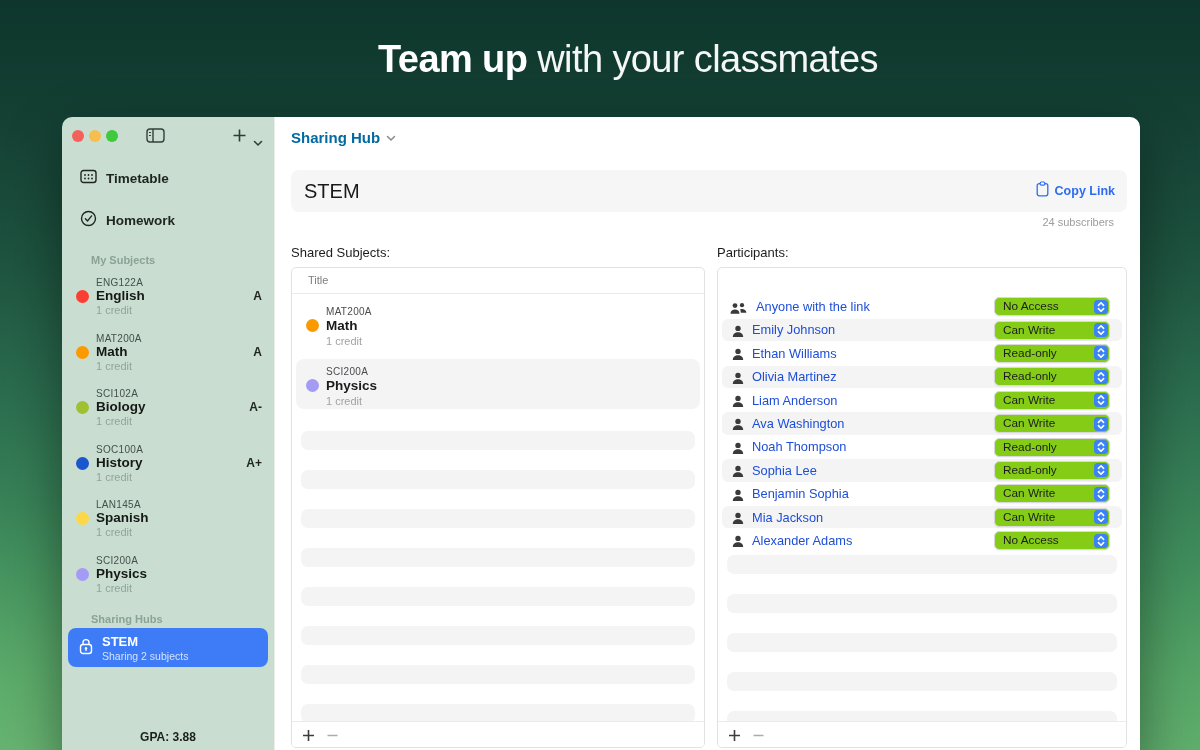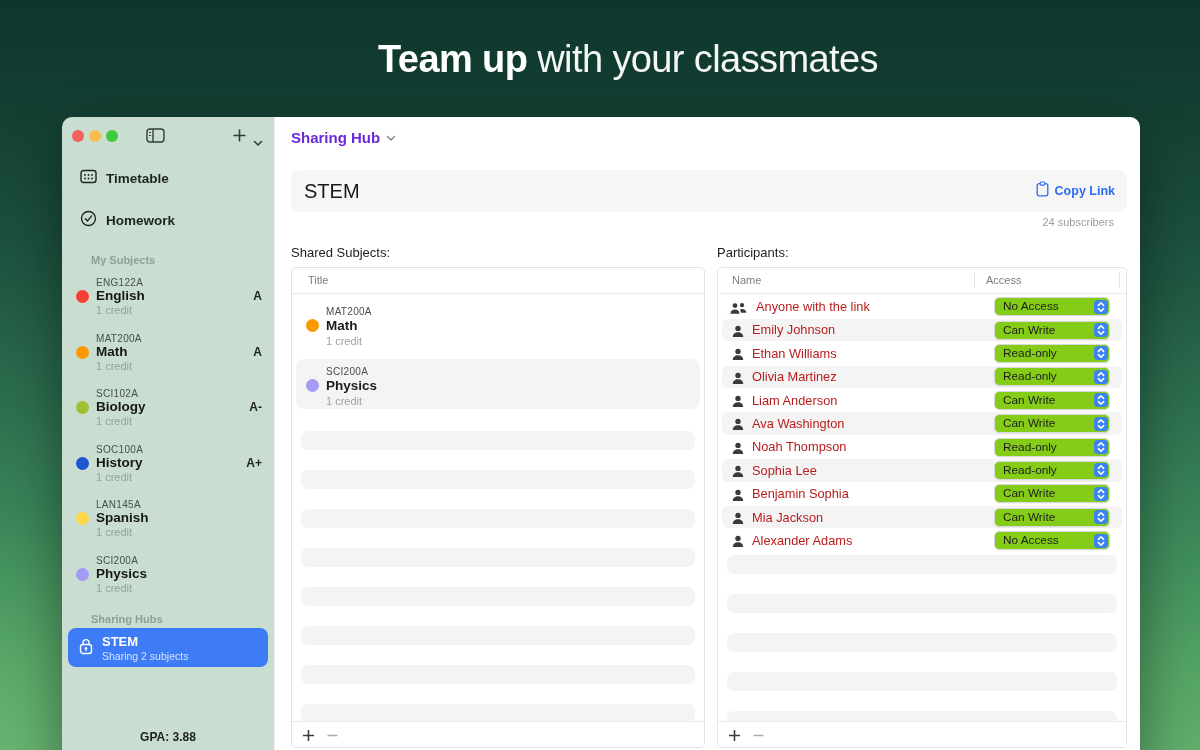--- a/index.html
+++ b/index.html
@@ -38,21 +38,21 @@
   .subject-item .cred{position:absolute;left:34px;top:35px;font-size:11px;color:#92a499;}
   .subject-item .grade{position:absolute;right:12px;top:20px;font-size:12px;font-weight:700;color:#1f2421;}
   .hub-card{position:absolute;left:6px;top:511px;width:200px;height:39px;background:#3d7cf6;border-radius:8px;cursor:default;}
   .hub-card .hname{position:absolute;left:34px;top:6px;font-size:13px;font-weight:700;color:#fff;}
   .hub-card .hsub{position:absolute;left:34px;top:22px;font-size:10.5px;color:rgba(255,255,255,.78);}
   .hub-lock{position:absolute;left:11px;top:10px;}
   .gpa{position:absolute;left:0;right:0;top:613px;text-align:center;font-size:12px;font-weight:700;color:#1c201d;}
   
   .main{position:relative;flex:1;background:#fff;border-left:1px solid rgba(0,0,0,.07);}
   .main-title{position:absolute;left:16px;top:11px;display:flex;align-items:center;gap:6px;}
-  .main-title .t{font-size:15px;font-weight:700;color:#6d28d9;}
+  .main-title .t{font-size:15px;font-weight:700;color:#0369a1;}
   .hub-field{position:absolute;left:16px;top:53px;width:836px;height:42px;background:#f6f6f7;border-radius:8px;}
   .hub-field .hub-name{position:absolute;left:13px;top:0;height:42px;line-height:42px;font-size:20px;color:#19191b;}
   .copy-btn{position:absolute;right:12px;top:0;height:42px;display:flex;align-items:center;gap:6px;cursor:default;}
   .copy-btn .cl{font-size:12.5px;font-weight:600;color:#2d6cf0;}
   .subscribers{position:absolute;right:26px;top:99px;font-size:11px;color:#9c9ca1;}
   .col-label{position:absolute;top:128px;font-size:13px;color:#1d1d1f;}
   .cl-left{left:16px}.cl-right{left:442px}
   .table{position:absolute;top:150px;height:481px;background:#fff;border:1px solid #e2e2e5;
          border-radius:5px;box-sizing:border-box;overflow:hidden;}
   .table-left{left:16px;width:414px;}
@@ -71,21 +71,21 @@
   .srow .code{position:absolute;left:34px;top:7px;font-size:10px;letter-spacing:.3px;color:#4b4b4f;}
   .srow .name{position:absolute;left:34px;top:19px;font-size:13.5px;font-weight:700;color:#1b1b1d;}
   .srow .cred{position:absolute;left:34px;top:36px;font-size:11px;color:#a2a2a7;}
   
   #participant-rows{position:absolute;left:0;right:0;top:27px;}
   .prow{position:relative;height:23.4px;}
   .prow:nth-child(even)::before{content:'';position:absolute;left:4px;right:4px;top:.5px;bottom:.5px;
         background:#f4f4f5;border-radius:6px;}
   .prow .picon{position:absolute;left:14px;top:5.5px;}
   .prow .gicon{position:absolute;left:12px;top:5.5px;}
-  .prow .pname{position:absolute;left:34px;top:0;height:23.4px;line-height:23.4px;font-size:12.8px;color:#b91c1c;}
+  .prow .pname{position:absolute;left:34px;top:0;height:23.4px;line-height:23.4px;font-size:12.8px;color:#1d4ed8;}
   .prow.group .pname{left:38px;}
   .dropdown{position:absolute;right:16px;top:2.2px;width:116px;height:19px;background:#84cc16;
             border:1px solid #d8d8dd;border-radius:5.5px;box-sizing:border-box;
             box-shadow:0 1px 2px rgba(0,0,0,.06);cursor:default;}
   .dropdown .dval{position:absolute;left:8px;top:0;height:17px;line-height:17px;font-size:11.8px;color:#1d1d1f;}
   .stepper{position:absolute;right:1.5px;top:1.5px;width:14px;height:14px;background:#3b82f7;border-radius:4px;}
   
   .bars{position:absolute;left:9px;right:9px;bottom:25px;overflow:hidden;}
   .bars-left{top:163px;}
   .bars-right{top:287px;}
@@ -278,26 +278,20 @@
         </span>
         <span class="f-minus">
           <svg width="13" height="13" viewBox="0 0 13 13">
               <line x1="1.5" y1="6.5" x2="11.5" y2="6.5" stroke="#ababaf" stroke-width="1.6"></line>
             </svg>
         </span>
       </div>
     </div>
 
     <div class="table table-right">
-      <div class="t-header">
-        <span class="t-h h-name">Name</span>
-        <span class="t-h h-access">Access</span>
-        <span class="t-h-sep sep1"></span>
-        <span class="t-h-sep sep2"></span>
-      </div>
       <div id="participant-rows">
           <div class="prow group">
 
     <span class="gicon">
       <svg width="17" height="13" viewBox="0 0 17 13">
                 <circle cx="5" cy="3.6" r="2.4" fill="#3a3a3c"></circle>
                 <path d="M.5 11.8 C.5 9 2.6 7.6 5 7.6 S9.5 9 9.5 11.8 Z" fill="#3a3a3c"></path>
                 <circle cx="12" cy="3.2" r="2.1" fill="#3a3a3c"></circle>
                 <path d="M10.2 7.3 C10.8 7 11.4 6.9 12 6.9 C14.2 6.9 16.4 8.2 16.4 10.8 L10.9 10.8" fill="#3a3a3c"></path>
               </svg>

